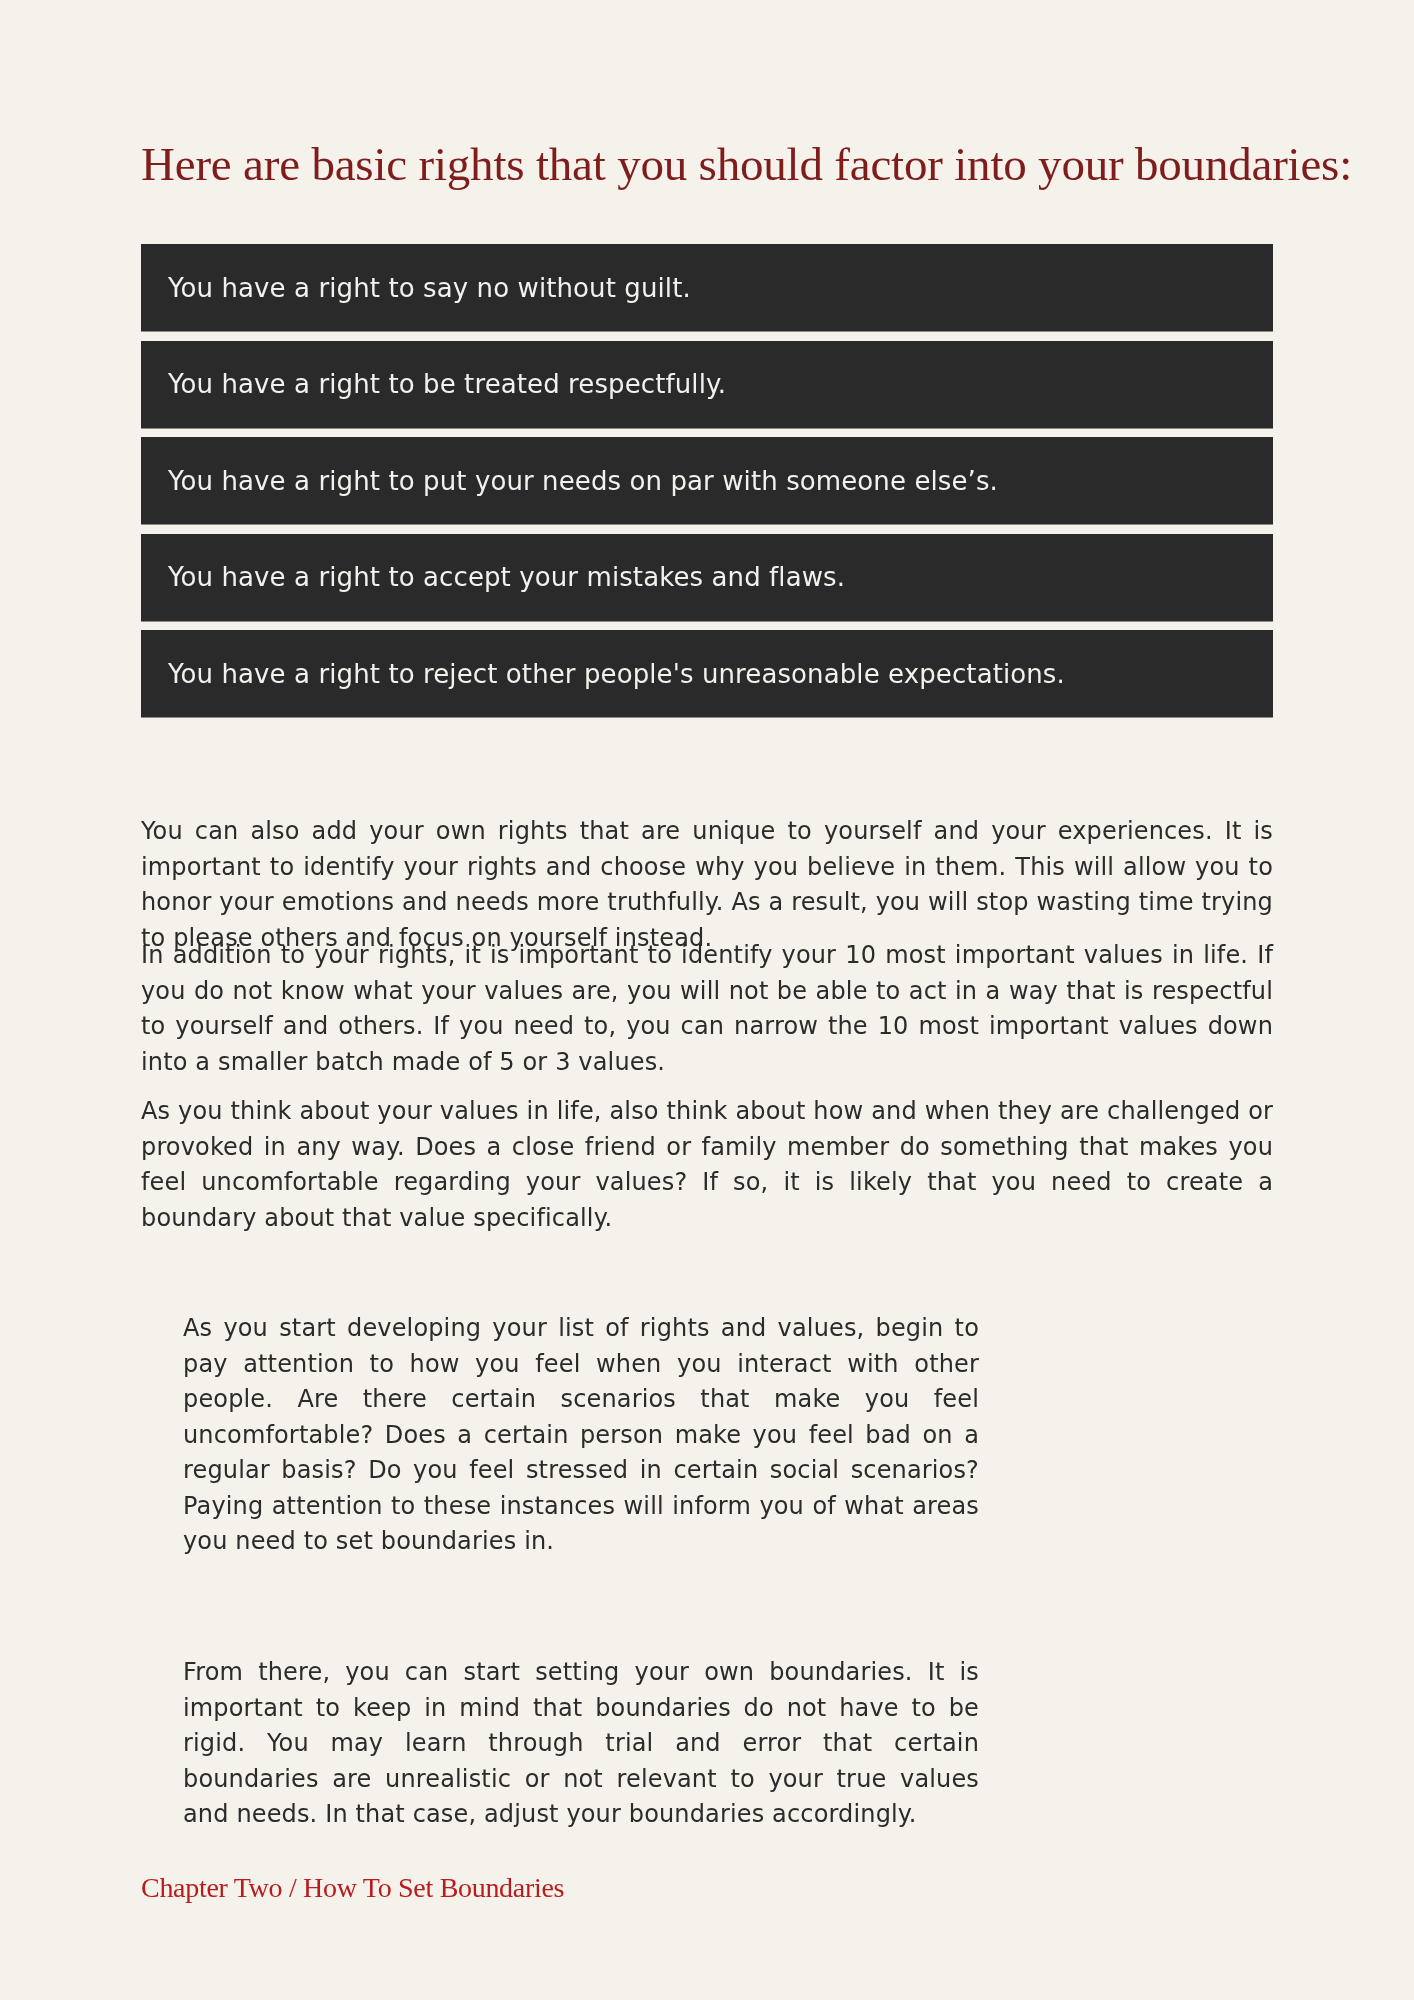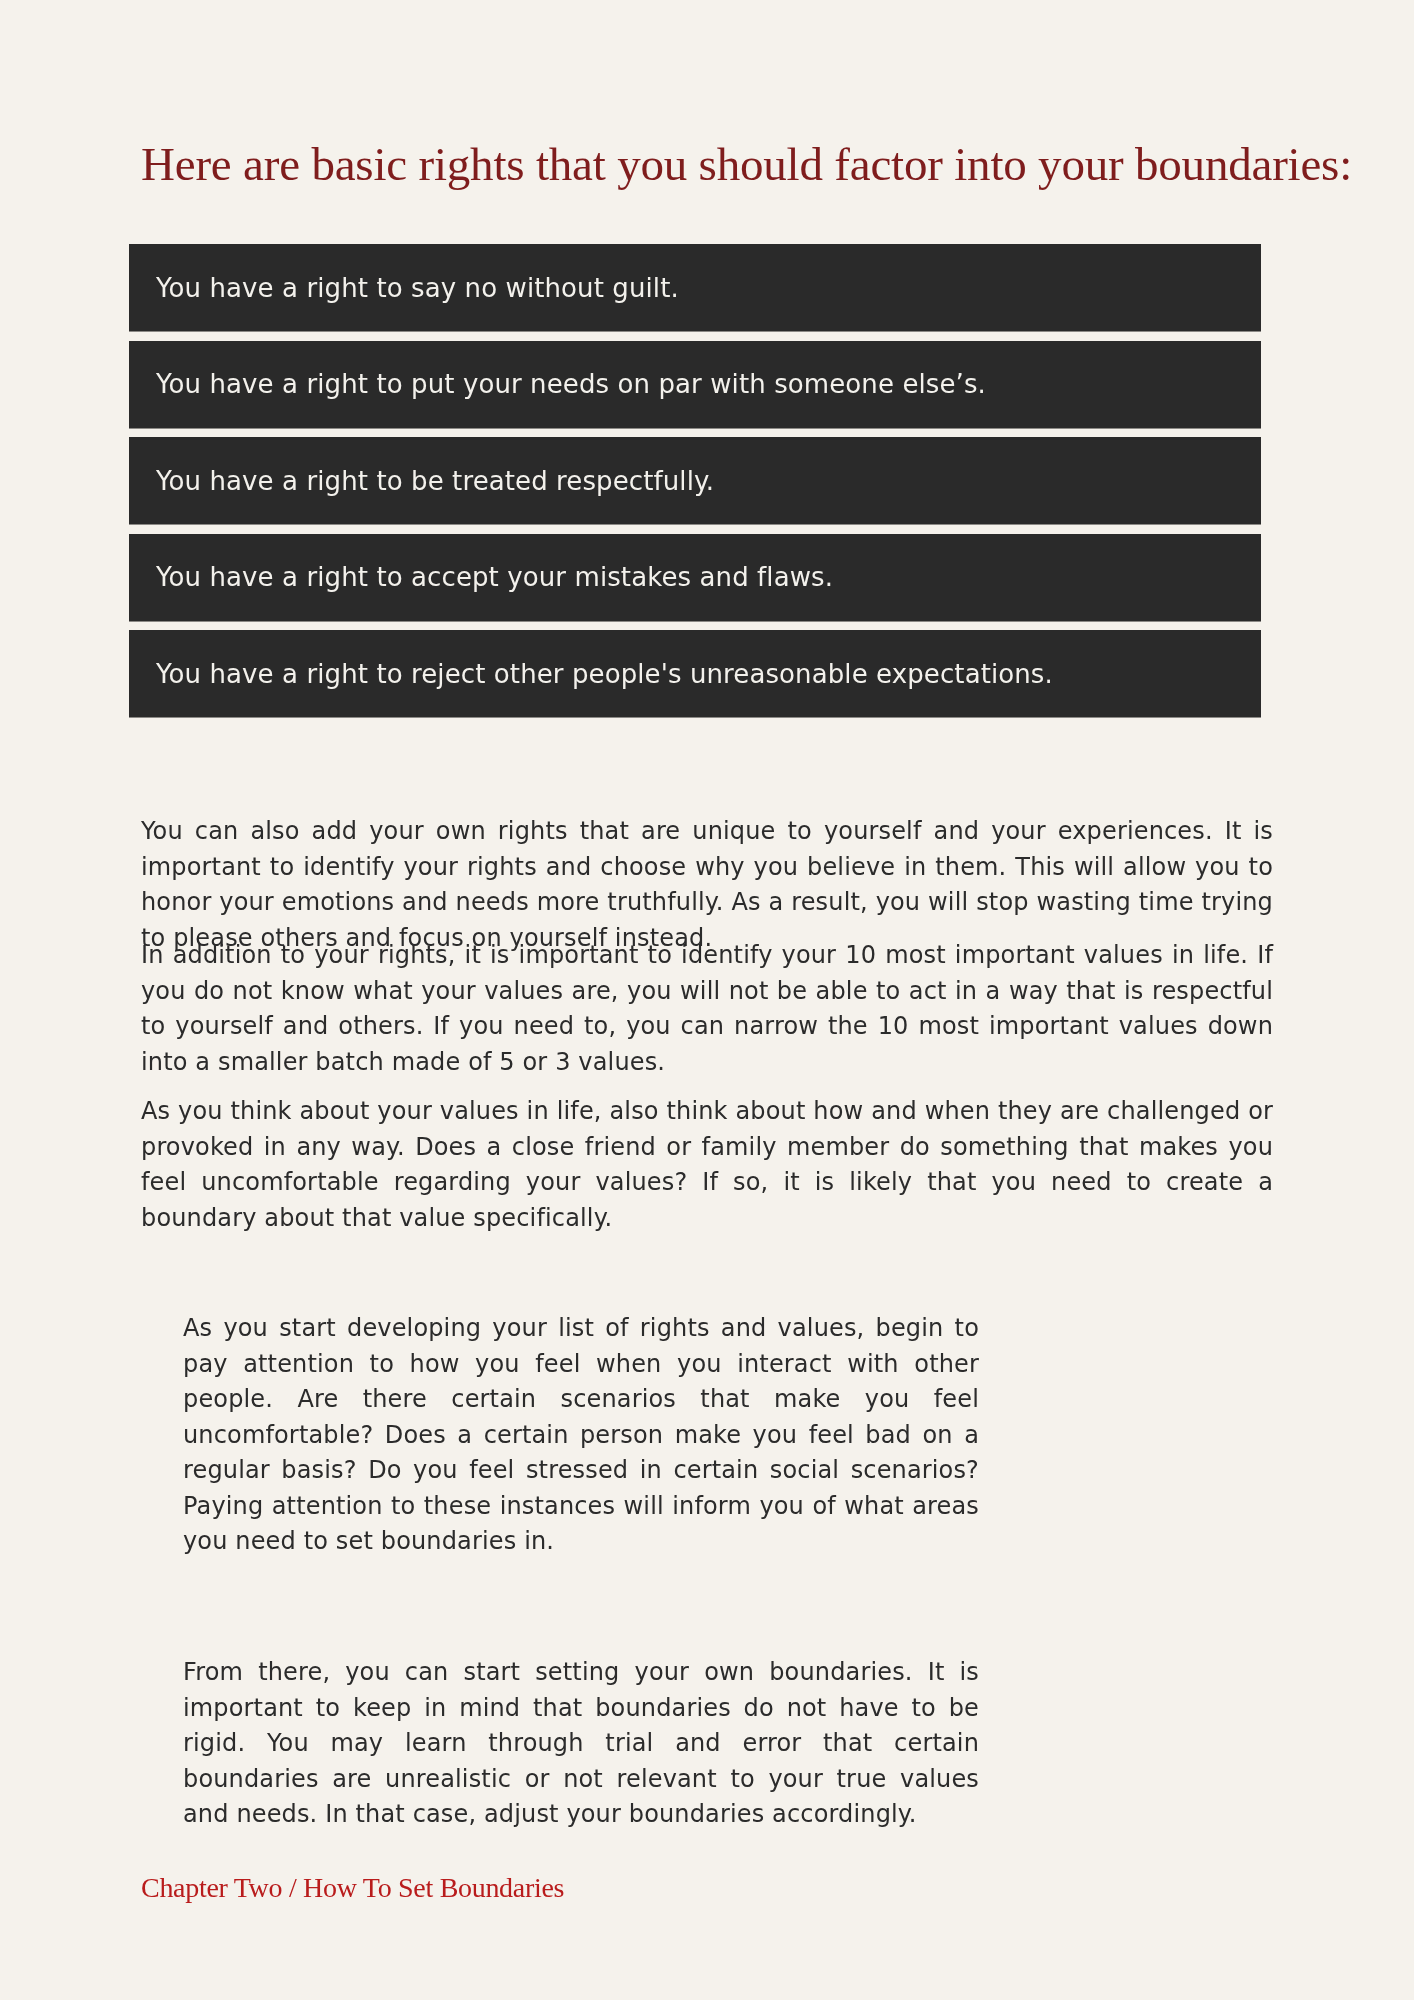--- a/index.html
+++ b/index.html
@@ -23,21 +23,21 @@
       font-family: "Liberation Serif", "DejaVu Serif", serif;
       font-weight: normal;
       font-size: 47px;
       line-height: 60px;
       letter-spacing: -0.2px;
       color: #7f1d1d;
       white-space: nowrap;
     }
     .rights {
       position: absolute;
-      left: 129px;
+      left: 141px;
       top: 244px;
       width: 1132px;
       margin: 0;
       padding: 0;
       list-style: none;
     }
     .right-box {
       height: 88px;
       margin-bottom: 8.5px;
       background: #2a2a2a;
@@ -90,24 +90,24 @@
 </head>
 <body>
 
 <h1 class="heading">Here are basic rights that you should factor into your boundaries:</h1>
 
 <ul class="rights">
   <li class="right-box">
     <span class="right-text">You have a right to say no without guilt.</span>
   </li>
   <li class="right-box">
-    <span class="right-text">You have a right to put your needs on par with someone else’s.</span>
+    <span class="right-text">You have a right to be treated respectfully.</span>
   </li>
   <li class="right-box">
-    <span class="right-text">You have a right to be treated respectfully.</span>
+    <span class="right-text">You have a right to put your needs on par with someone else’s.</span>
   </li>
   <li class="right-box">
     <span class="right-text">You have a right to accept your mistakes and flaws.</span>
   </li>
   <li class="right-box">
     <span class="right-text">You have a right to reject other people's unreasonable expectations.</span>
   </li>
 </ul>
 
 <p id="p1" class="para full">You can also add your own rights that are unique to yourself and your experiences. It is important to identify your rights and choose why you believe in them. This will allow you to honor your emotions and needs more truthfully. As a result, you will stop wasting time trying to please others and focus on yourself instead.</p>

